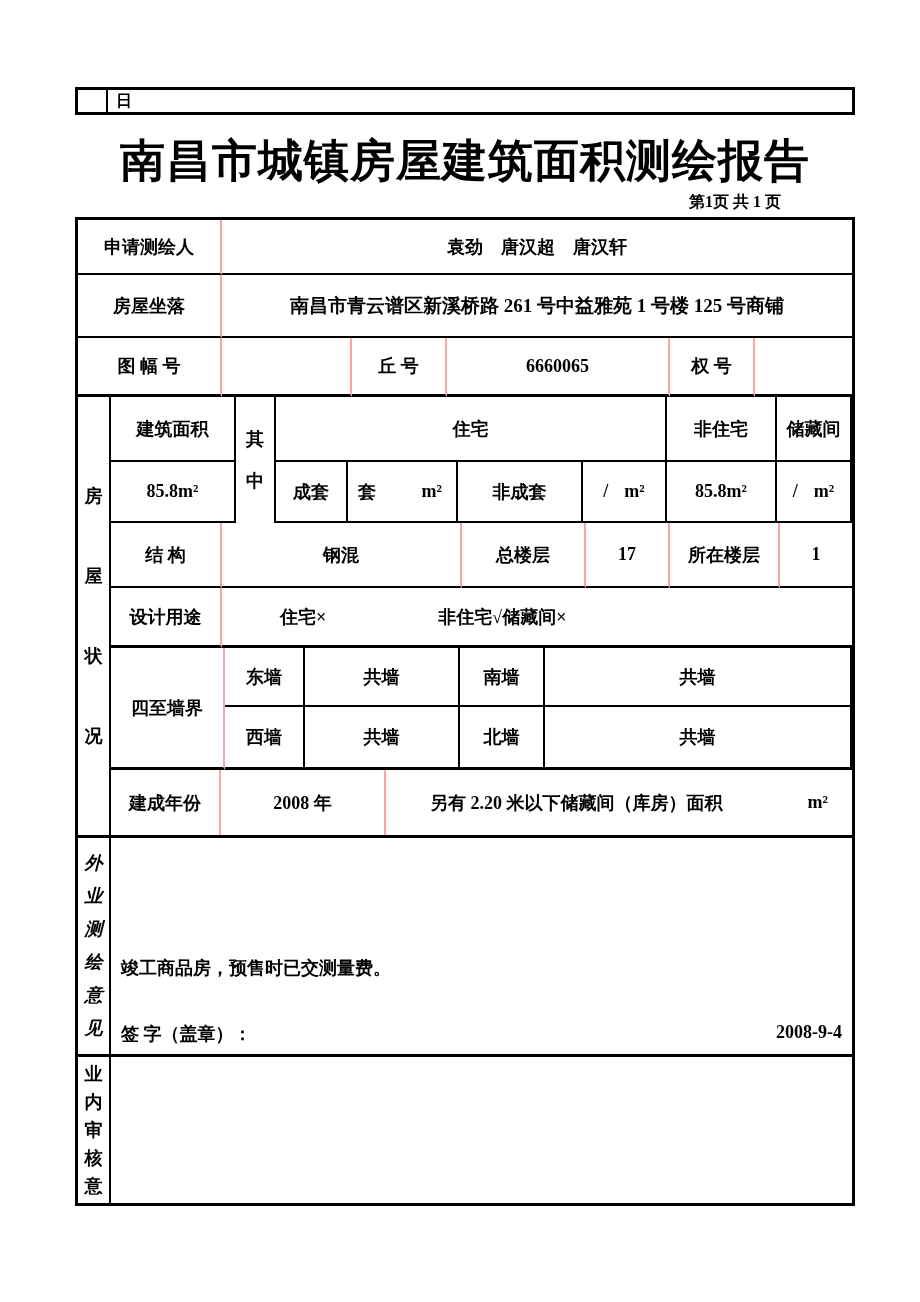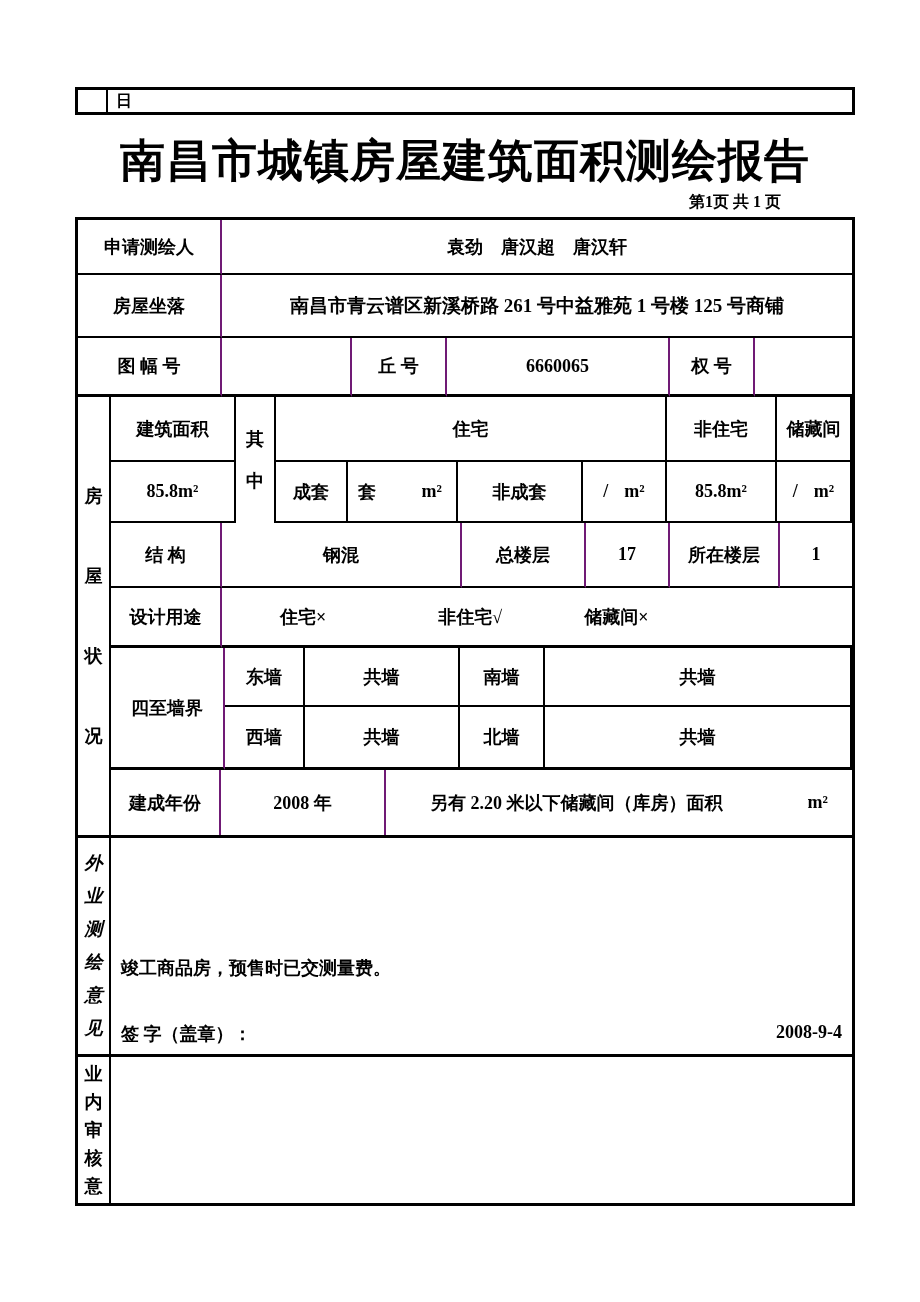--- a/index.html
+++ b/index.html
@@ -18,21 +18,21 @@
   .top-box .corner { flex: 0 0 30px; border-right: 2px solid #000; }
   .top-box .tb-main { flex: 1; display: flex; align-items: center; padding-left: 8px; font-size: 16px; }
 
   .title { margin-top: 20px; text-align: center; font-size: 45px; font-weight: 700; letter-spacing: 1px; height: 52px; line-height: 52px; }
   .page-info { margin-top: 4px; height: 24px; line-height: 22px; text-align: right; padding-right: 74px; font-size: 16px; }
 
   
   .tbl { margin-top: 2px; border: 3px solid #000; width: 780px; font-size: 18px; }
   .row { display: flex; }
   .c { display: flex; align-items: center; justify-content: center; text-align: center;
-       border-right: 2px solid #701a75; overflow: hidden; }
+       border-right: 2px solid #fca5a5; overflow: hidden; }
   .lc { border-right: none; }
   .bb { border-bottom: 2px solid #000; }
   .bb3 { border-bottom: 3px solid #000; }
 
   .sec { display: flex; }
   .sec-b { border-bottom: 3px solid #000; }
   .sec-c { border-bottom: 3px solid #000; height: 219px; }
   .sec-d { height: 146px; }
 
   .strip { flex: 0 0 33px; border-right: 2px solid #000; display: flex; align-items: center; justify-content: center; }
@@ -44,21 +44,21 @@
 
   .b1grid { display: grid; grid-template-columns: 125px 40px 72px 110px 125px 84px 110px 75px; grid-template-rows: 65px 61px; }
   .b4grid { display: grid; grid-template-columns: 80px 155px 85px 307px; grid-template-rows: 59px 63px; }
   .gc { display: flex; align-items: center; justify-content: center; text-align: center; border-right: 2px solid #000; }
 
   .split { justify-content: space-between; padding: 0 14px 0 10px; }
   .gap14 { gap: 16px; }
 
   .use-cell { justify-content: flex-start; padding-left: 58px; font-family: Liberation Serif, serif; }
   .use-cell .u2 { margin-left: 112px; }
-  .use-cell .u3 { margin-left: 82px; }
+  .use-cell .u3 { }
 
   .note-cell { justify-content: space-between; padding: 0 24px 0 44px; }
 
   .opinion-body { flex: 1; position: relative; }
   .opinion-text { position: absolute; left: 10px; top: 118px; font-size: 18px; }
   .sign-line { position: absolute; left: 0; right: 0; bottom: 8px; display: flex; justify-content: space-between; padding: 0 10px 0 10px; font-size: 18px; margin-top: 32px; }
 </style>
 </head>
 <body>
 

